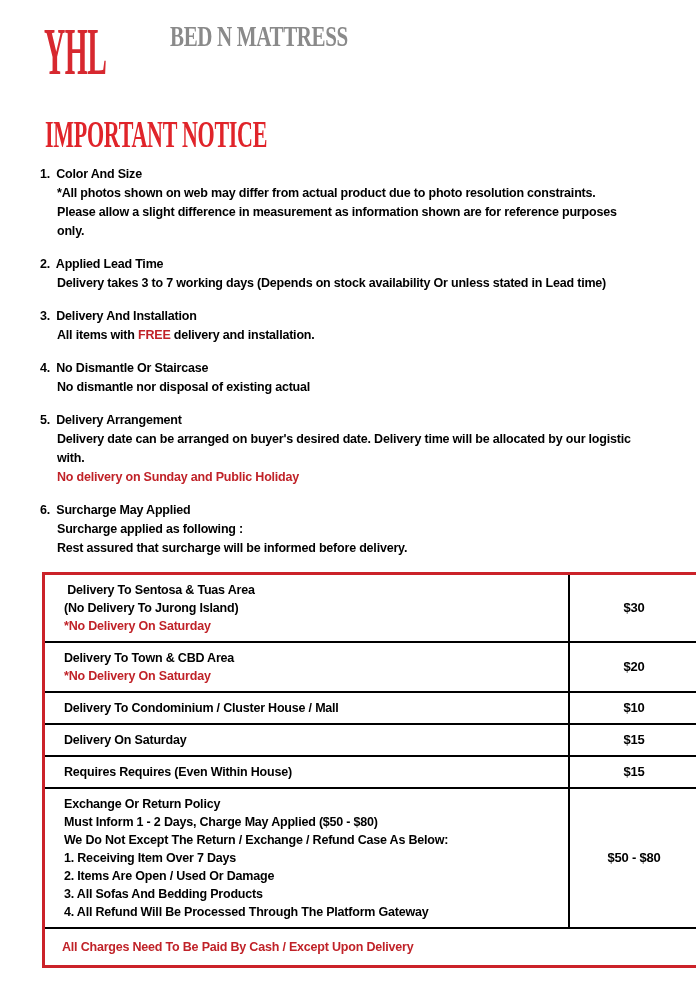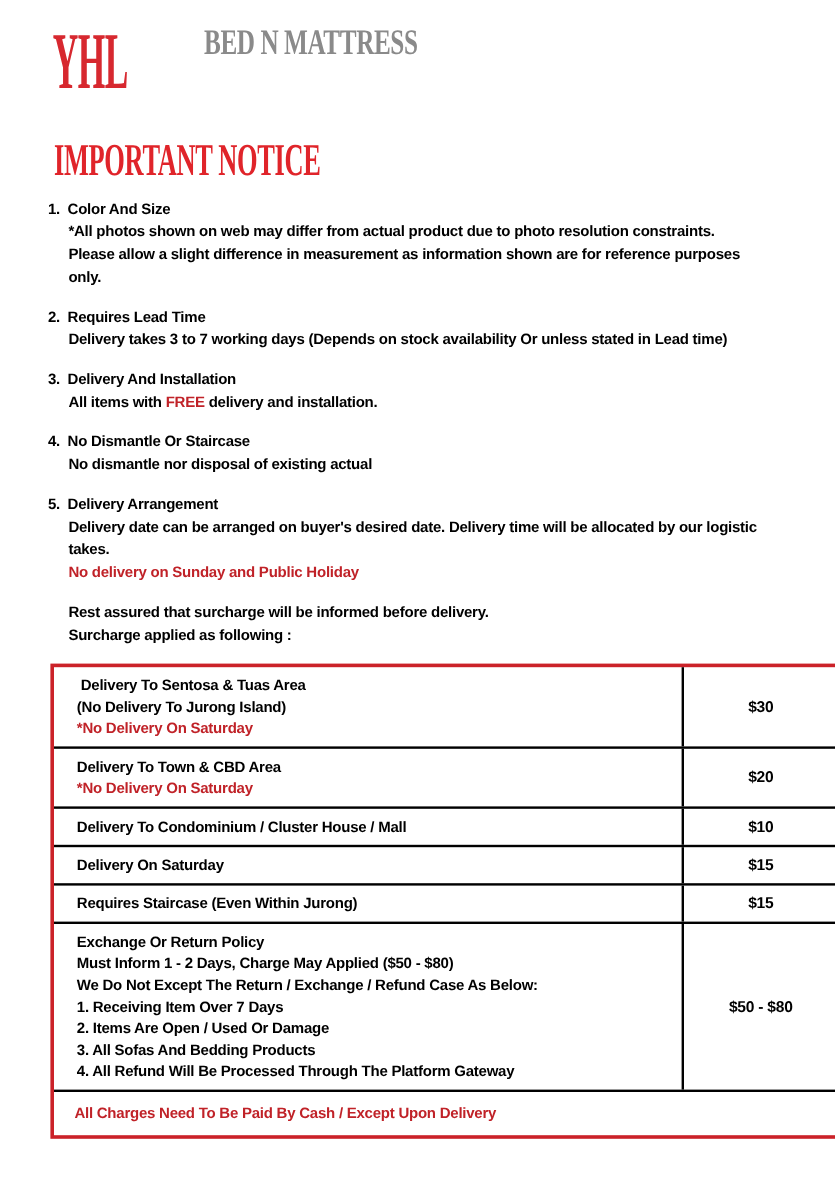--- a/index.html
+++ b/index.html
@@ -91,40 +91,41 @@
   <div class="notice-title">IMPORTANT NOTICE</div>
 
   <div class="notice-list">
       <div class="notice-item">
         <div class="item-heading"><span class="item-num">1.</span> <span>Color And Size</span></div>
         <div class="item-line"><span>*All photos shown on web may differ from actual product due to photo resolution constraints.</span></div>
         <div class="item-line"><span>Please allow a slight difference in measurement as information shown are for reference purposes</span></div>
         <div class="item-line"><span>only.</span></div>
       </div>
       <div class="notice-item">
-        <div class="item-heading"><span class="item-num">2.</span> <span>Requires Lead Time</span></div>
+        <div class="item-heading"><span class="item-num">2.</span> <span>Applied Lead Time</span></div>
         <div class="item-line"><span>Delivery takes 3 to 7 working days (Depends on stock availability Or unless stated in Lead time)</span></div>
       </div>
       <div class="notice-item">
         <div class="item-heading"><span class="item-num">3.</span> <span>Delivery And Installation</span></div>
         <div class="item-line"><span>All items with </span><span class="red">FREE</span><span> delivery and installation.</span></div>
       </div>
       <div class="notice-item">
         <div class="item-heading"><span class="item-num">4.</span> <span>No Dismantle Or Staircase</span></div>
         <div class="item-line"><span>No dismantle nor disposal of existing actual</span></div>
       </div>
       <div class="notice-item">
         <div class="item-heading"><span class="item-num">5.</span> <span>Delivery Arrangement</span></div>
         <div class="item-line"><span>Delivery date can be arranged on buyer's desired date. Delivery time will be allocated by our logistic</span></div>
-        <div class="item-line"><span>takes.</span></div>
+        <div class="item-line"><span>with.</span></div>
         <div class="item-line"><span class="red">No delivery on Sunday and Public Holiday</span></div>
       </div>
       <div class="notice-item">
+        <div class="item-heading"><span class="item-num">6.</span> <span>Surcharge May Applied</span></div>
+        <div class="item-line"><span>Surcharge applied as following :</span></div>
         <div class="item-line"><span>Rest assured that surcharge will be informed before delivery.</span></div>
-        <div class="item-line"><span>Surcharge applied as following :</span></div>
       </div>
     </div>
 
   <div class="s-table">
     <div id="rows">
         <div class="s-row">
           <div class="s-cell-desc"><div><span> Delivery To Sentosa &amp; Tuas Area</span></div><div><span>(No Delivery To Jurong Island)</span></div><div><span class="red">*No Delivery On Saturday</span></div></div>
           <div class="s-cell-price">$30</div>
         </div>
         <div class="s-row">
@@ -133,21 +134,21 @@
         </div>
         <div class="s-row">
           <div class="s-cell-desc"><div><span>Delivery To Condominium / Cluster House / Mall</span></div></div>
           <div class="s-cell-price">$10</div>
         </div>
         <div class="s-row">
           <div class="s-cell-desc"><div><span>Delivery On Saturday</span></div></div>
           <div class="s-cell-price">$15</div>
         </div>
         <div class="s-row">
-          <div class="s-cell-desc"><div><span>Requires Staircase (Even Within Jurong)</span></div></div>
+          <div class="s-cell-desc"><div><span>Requires Requires (Even Within House)</span></div></div>
           <div class="s-cell-price">$15</div>
         </div>
         <div class="s-row">
           <div class="s-cell-desc"><div><span>Exchange Or Return Policy</span></div><div><span>Must Inform 1 - 2 Days, Charge May Applied ($50 - $80)</span></div><div><span>We Do Not Except The Return / Exchange / Refund Case As Below:</span></div><div><span>1. Receiving Item Over 7 Days</span></div><div><span>2. Items Are Open / Used Or Damage</span></div><div><span>3. All Sofas And Bedding Products</span></div><div><span>4. All Refund Will Be Processed Through The Platform Gateway</span></div></div>
           <div class="s-cell-price">$50 - $80</div>
         </div>
       </div>
     <div class="s-row" style="border-bottom:none;">
       <div class="s-footer">All Charges Need To Be Paid By Cash / Except Upon Delivery</div>
     </div>

